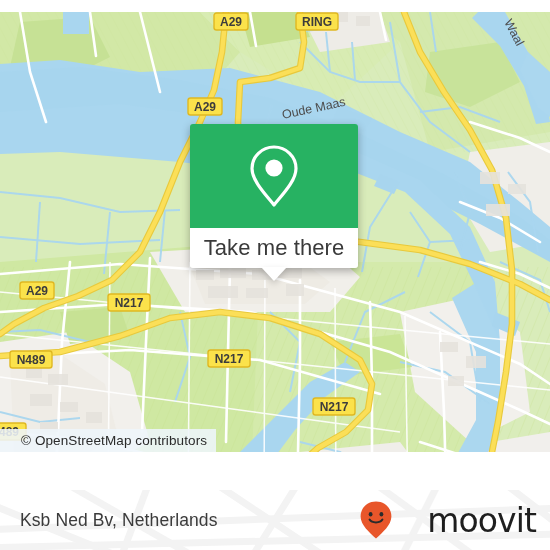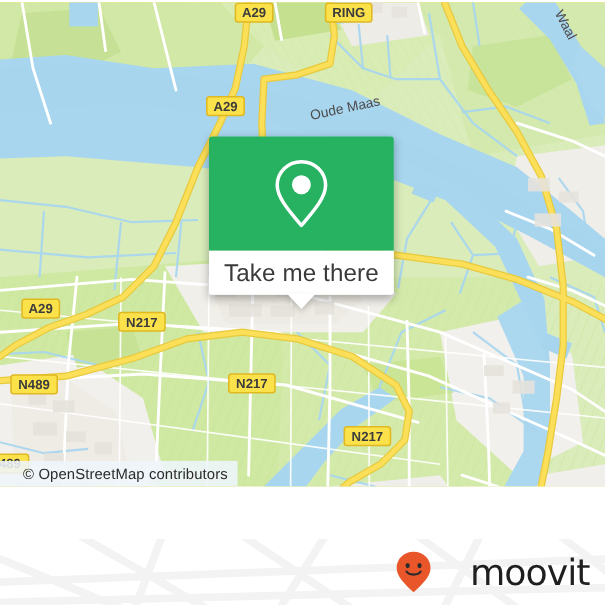--- a/index.html
+++ b/index.html
@@ -15,25 +15,25 @@
     width: 550px;
     height: 550px;
     overflow: hidden;
     background: #ffffff;
   }
 
   
   #map {
     position: absolute;
     left: 0;
-    top: 2px;
+    top: 12px;
     width: 550px;
     height: 440px;
     overflow: hidden;
-    background: #fde047;
+    background: #a3a3a3;
   }
   #map svg { display: block; }
 
   
   #osm-attr {
     position: absolute;
     left: 0;
     bottom: 0;
     height: 23px;
     line-height: 23px;
@@ -397,20 +397,21 @@
         <path d="M210,-10 L330,70"></path>
         <path d="M300,-10 L250,70"></path>
         <path d="M370,-10 L480,70"></path>
         <path d="M440,-10 L400,70"></path>
         <path d="M-20,40 L560,18"></path>
         <path d="M-20,58 L560,44"></path>
         <path d="M500,-10 L560,36"></path>
       </g>
     </svg>
 
+    <div id="footer-title">Ksb Ned Bv, Netherlands</div>
 
     <div id="brand">
       <svg width="34" height="40" viewBox="0 0 34 40">
         <path d="M17 1.6 C8.2 1.6 1.6 8.1 1.6 16.4 C1.6 24.8 10.4 32.4 17 38.4
                  C23.6 32.4 32.4 24.8 32.4 16.4 C32.4 8.1 25.8 1.6 17 1.6 Z" fill="#e8562a"></path>
         <ellipse cx="11.6" cy="14.2" rx="1.9" ry="2.3" fill="#2b2b2b"></ellipse>
         <ellipse cx="22.4" cy="14.2" rx="1.9" ry="2.3" fill="#2b2b2b"></ellipse>
         <path d="M10.6 19.6 C12.8 23.3 21.2 23.3 23.4 19.6" fill="none" stroke="#2b2b2b" stroke-width="2" stroke-linecap="round"></path>
       </svg>
       <span id="brand-word">moovit</span>

